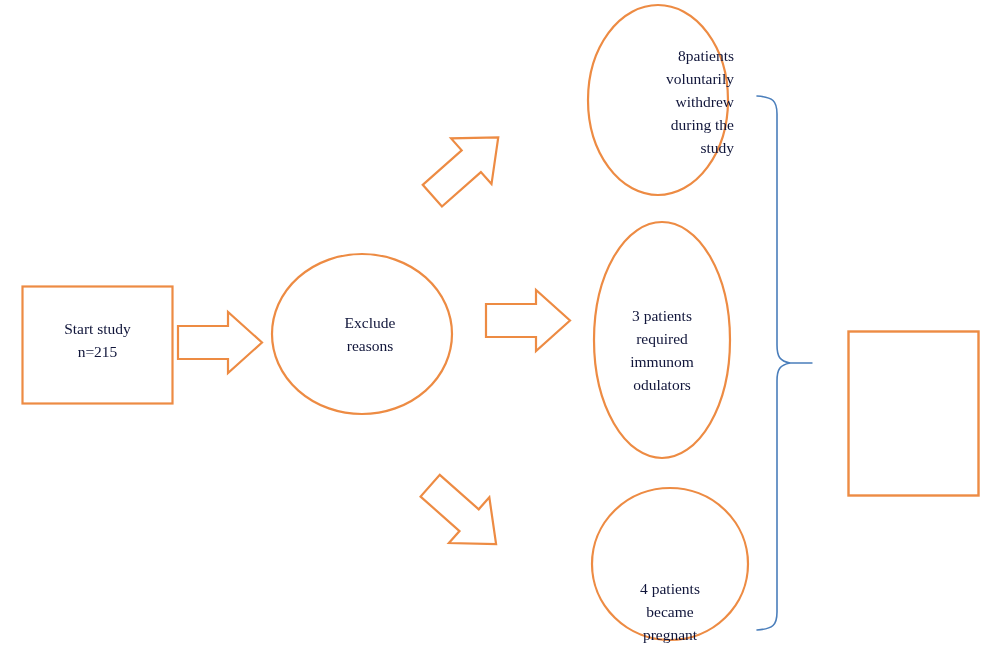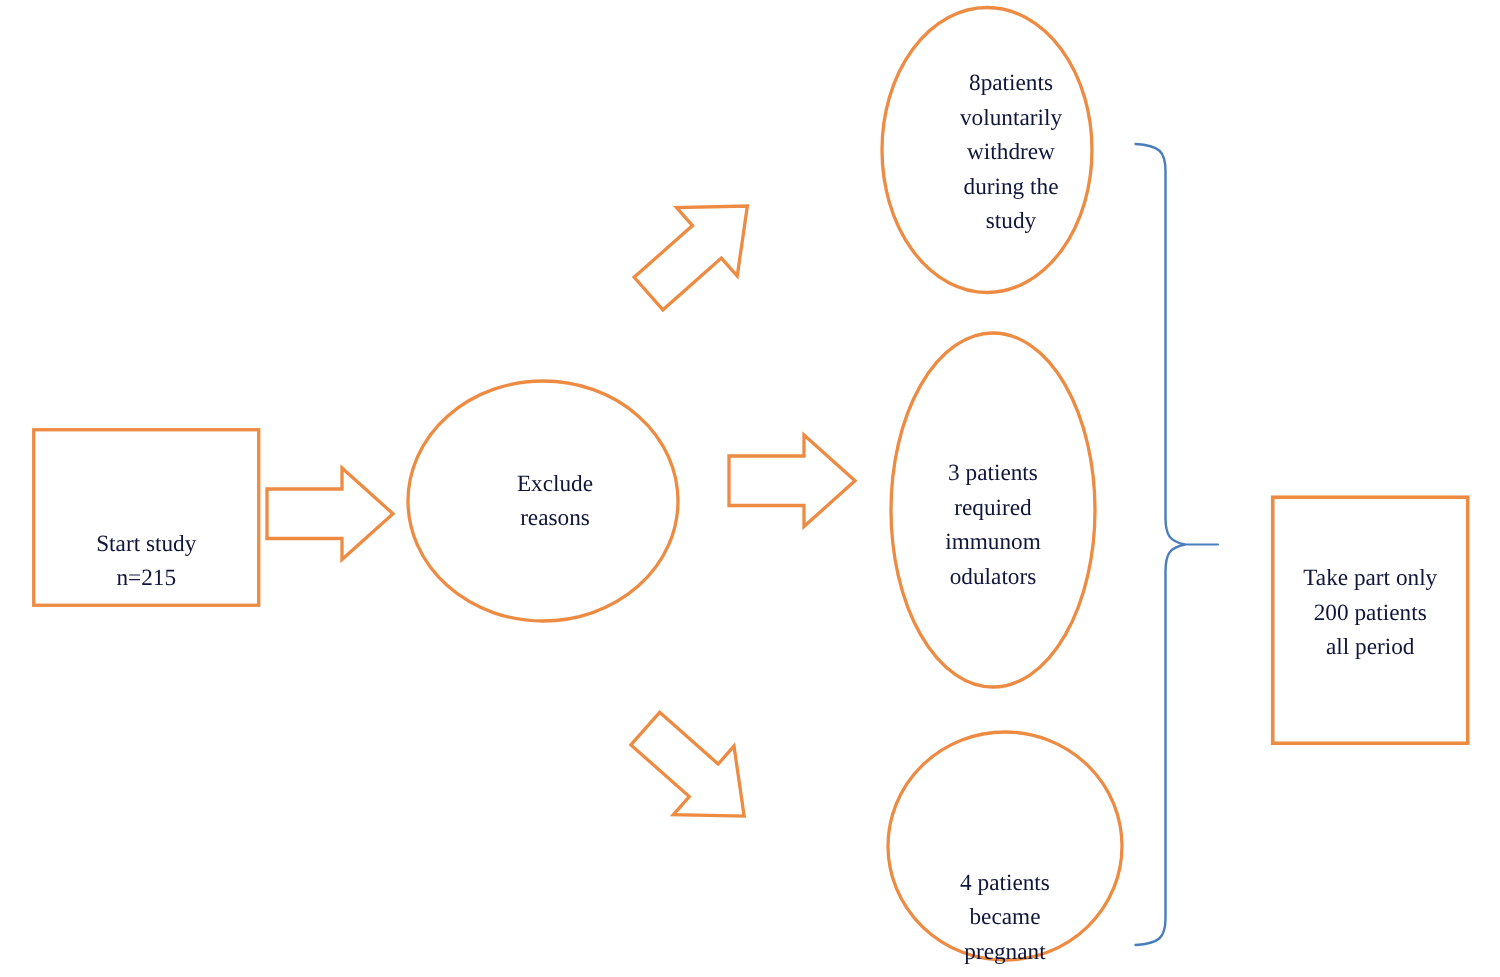--- a/index.html
+++ b/index.html
@@ -19,21 +19,21 @@
     position: absolute;
     color: #10153a;
     font-size: 15.5px;
     line-height: 23px;
     white-space: pre-line;
   }
   .node-text.centered {
     text-align: center;
   }
   .node-text.left {
-    text-align: center;
+    text-align: right;
   }
   .shape-svg {
     position: absolute;
     left: 0;
     top: 0;
     width: 1000px;
     height: 651px;
     pointer-events: none;
   }
 </style>
@@ -71,38 +71,35 @@
              L 777 345
              C 777 357, 780 361, 790 363
              C 780 365, 777 369, 777 381
              L 777 612
              C 777 625, 773 629, 757 630" fill="none" stroke="#4A7EBB" stroke-width="1.6" stroke-linecap="round"></path>
     <path d="M 790 363 L 812 363" fill="none" stroke="#4A7EBB" stroke-width="1.4" stroke-linecap="round"></path>
 
     <rect x="848.5" y="331.5" width="130" height="164" fill="#ffffff" stroke="#ED8B43" stroke-width="2.4"></rect>
   </svg>
 
-  <div class="node-text centered" style="left:22px; top:317px; width:151px;margin-top:34px;">Start study
+  <div class="node-text centered" style="left:22px; top:317px; width:151px;">Start study
 n=215</div>
 
   <div class="node-text centered" style="left:272px; top:311px; width:196px;">Exclude
 reasons</div>
 
   <div class="node-text left" style="left:614px; top:44px; width:120px;">8patients
 voluntarily
 withdrew
 during the
 study</div>
 
   <div class="node-text centered" style="left:594px; top:304px; width:136px;">3 patients
 required
 immunom
 odulators</div>
 
   <div class="node-text centered" style="left:592px; top:529px; width:156px;margin-top:48px;">4 patients
 became
 pregnant</div>
 
-  <div class="node-text centered" style="left:848px; top:374px; width:131px;">Take part only
-200 patients
-all period</div>
 
 </div>
 
 </body></html>

